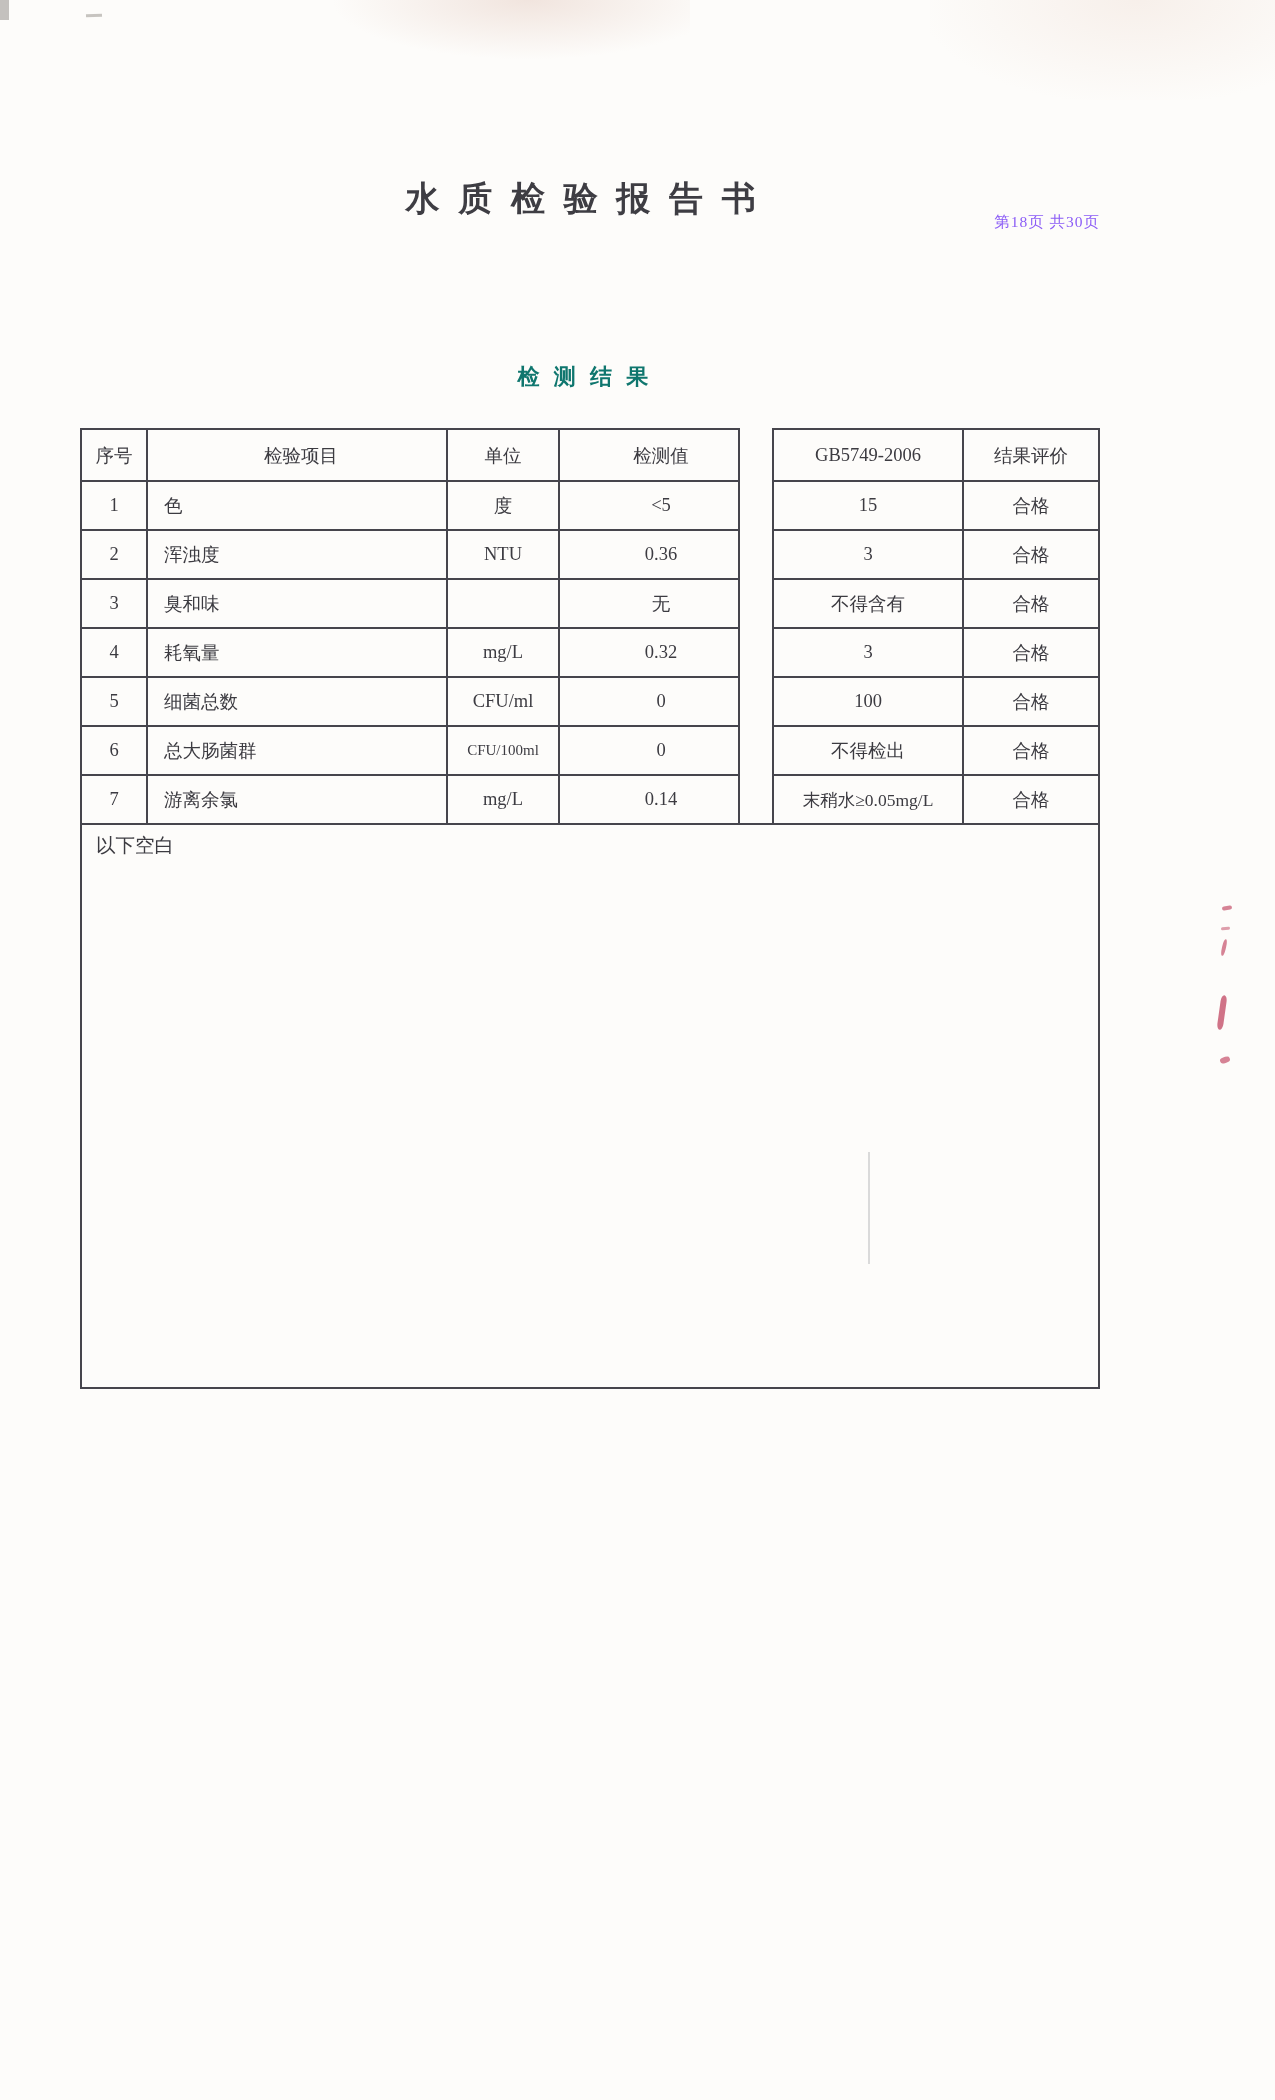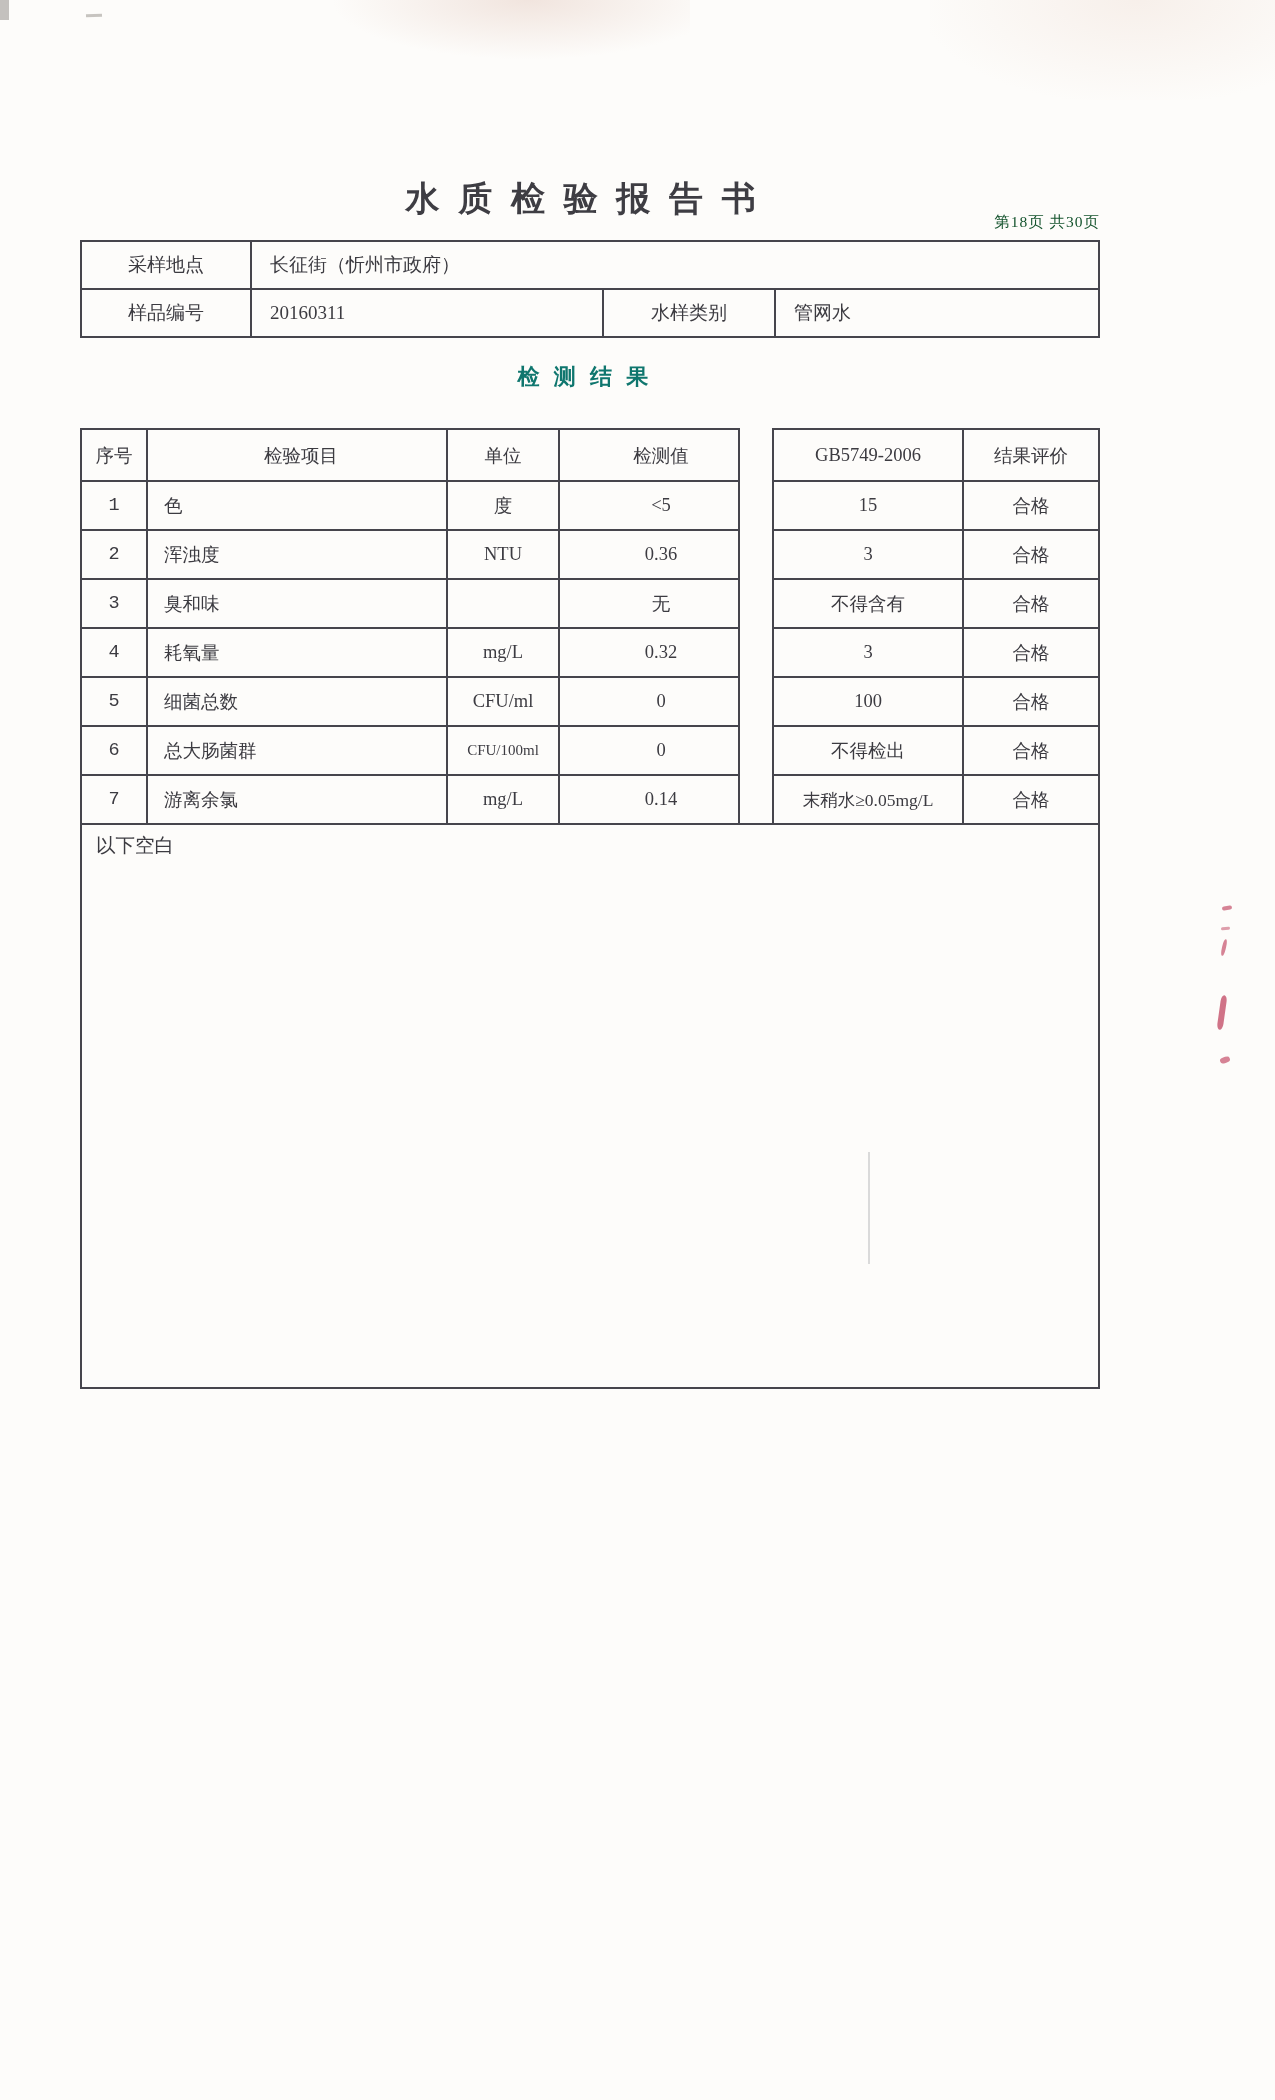--- a/index.html
+++ b/index.html
@@ -20,21 +20,21 @@
   .dash-top-left{position:absolute;left:86px;top:14px;width:16px;height:3px;background:rgba(110,104,98,0.38);transform:rotate(-2deg);}
   .gray-streak{position:absolute;left:868px;top:1152px;width:2px;height:112px;background:rgba(120,120,128,0.26);}
 
   .title{
     position:absolute;top:176px;left:80px;width:1020px;
     text-align:center;font-size:34px;font-weight:bold;
     letter-spacing:0.55em;color:#3e3d43;
   }
   .pagenum{
     position:absolute;top:212px;left:80px;width:1020px;
-    text-align:right;font-size:15.5px;letter-spacing:1px;color:#14532d;
+    text-align:right;font-size:15.5px;letter-spacing:1px;color:#8b5cf6;
   }
 
   .info-table{
     position:absolute;top:240px;left:80px;width:1020px;
     border:2px solid var(--border,#46454c);box-sizing:border-box;
     background:transparent;
   }
   .info-table .irow{display:flex;height:46px;}
   .info-table .irow + .irow{border-top:2px solid var(--border,#46454c);}
   .cell{display:flex;align-items:center;justify-content:center;font-size:19px;box-sizing:border-box;}
@@ -51,21 +51,21 @@
   }
 
   .results{position:absolute;top:428px;left:80px;width:1020px;display:flex;}
   .ltable{width:660px;border:2px solid var(--border,#46454c);border-bottom:none;box-sizing:border-box;}
   .rgap{width:32px;}
   .rtable{width:328px;border:2px solid var(--border,#46454c);border-bottom:none;box-sizing:border-box;}
   .rrow{display:flex;height:49px;box-sizing:border-box;border-top:2px solid var(--border,#46454c);}
   .rrow.header{border-top:none;height:50px;}
   .c{display:flex;align-items:center;justify-content:center;font-size:18.5px;box-sizing:border-box;border-left:2px solid var(--border,#46454c);}
   .c:first-child{border-left:none;}
-  .c.no{width:64px;font-family:Liberation Mono, monospace;}
+  .c.no{width:64px;}
   .c.item{width:300px;justify-content:flex-start;padding-left:16px;}
   .c.unit{width:112px;}
   .c.val{flex:1;padding-left:24px;}
   .c.std{width:188px;}
   .c.eval{flex:1;text-align:center;}
   .c.small{font-size:15px;}
   .c.std-long{font-size:17.5px;}
 
   .blank-box{
     position:absolute;top:823px;left:80px;width:1020px;height:566px;
@@ -87,32 +87,20 @@
 <div class="page">
 
   <div class="smudge-top-center"></div>
   <div class="smudge-top-right"></div>
   <div class="sliver-top-left"></div>
   <div class="dash-top-left"></div>
 
   <div class="title">水质检验报告书</div>
   <div class="pagenum">第18页 共30页</div>
 
-  <div class="info-table">
-    <div class="irow">
-      <div class="cell label w-label">采样地点</div>
-      <div class="cell value flex1 bl">长征街（忻州市政府）</div>
-    </div>
-    <div class="irow">
-      <div class="cell label w-label">样品编号</div>
-      <div class="cell value w-sampleno bl">20160311</div>
-      <div class="cell label w-type bl">水样类别</div>
-      <div class="cell value flex1 bl">管网水</div>
-    </div>
-  </div>
 
   <div class="section-title">检测结果</div>
 
   <div class="results">
     <div class="ltable">
       <div class="rrow header">
         <div class="c no">序号</div>
         <div class="c item" style="justify-content:center;padding-left:8px;">检验项目</div>
         <div class="c unit">单位</div>
         <div class="c val">检测值</div>

